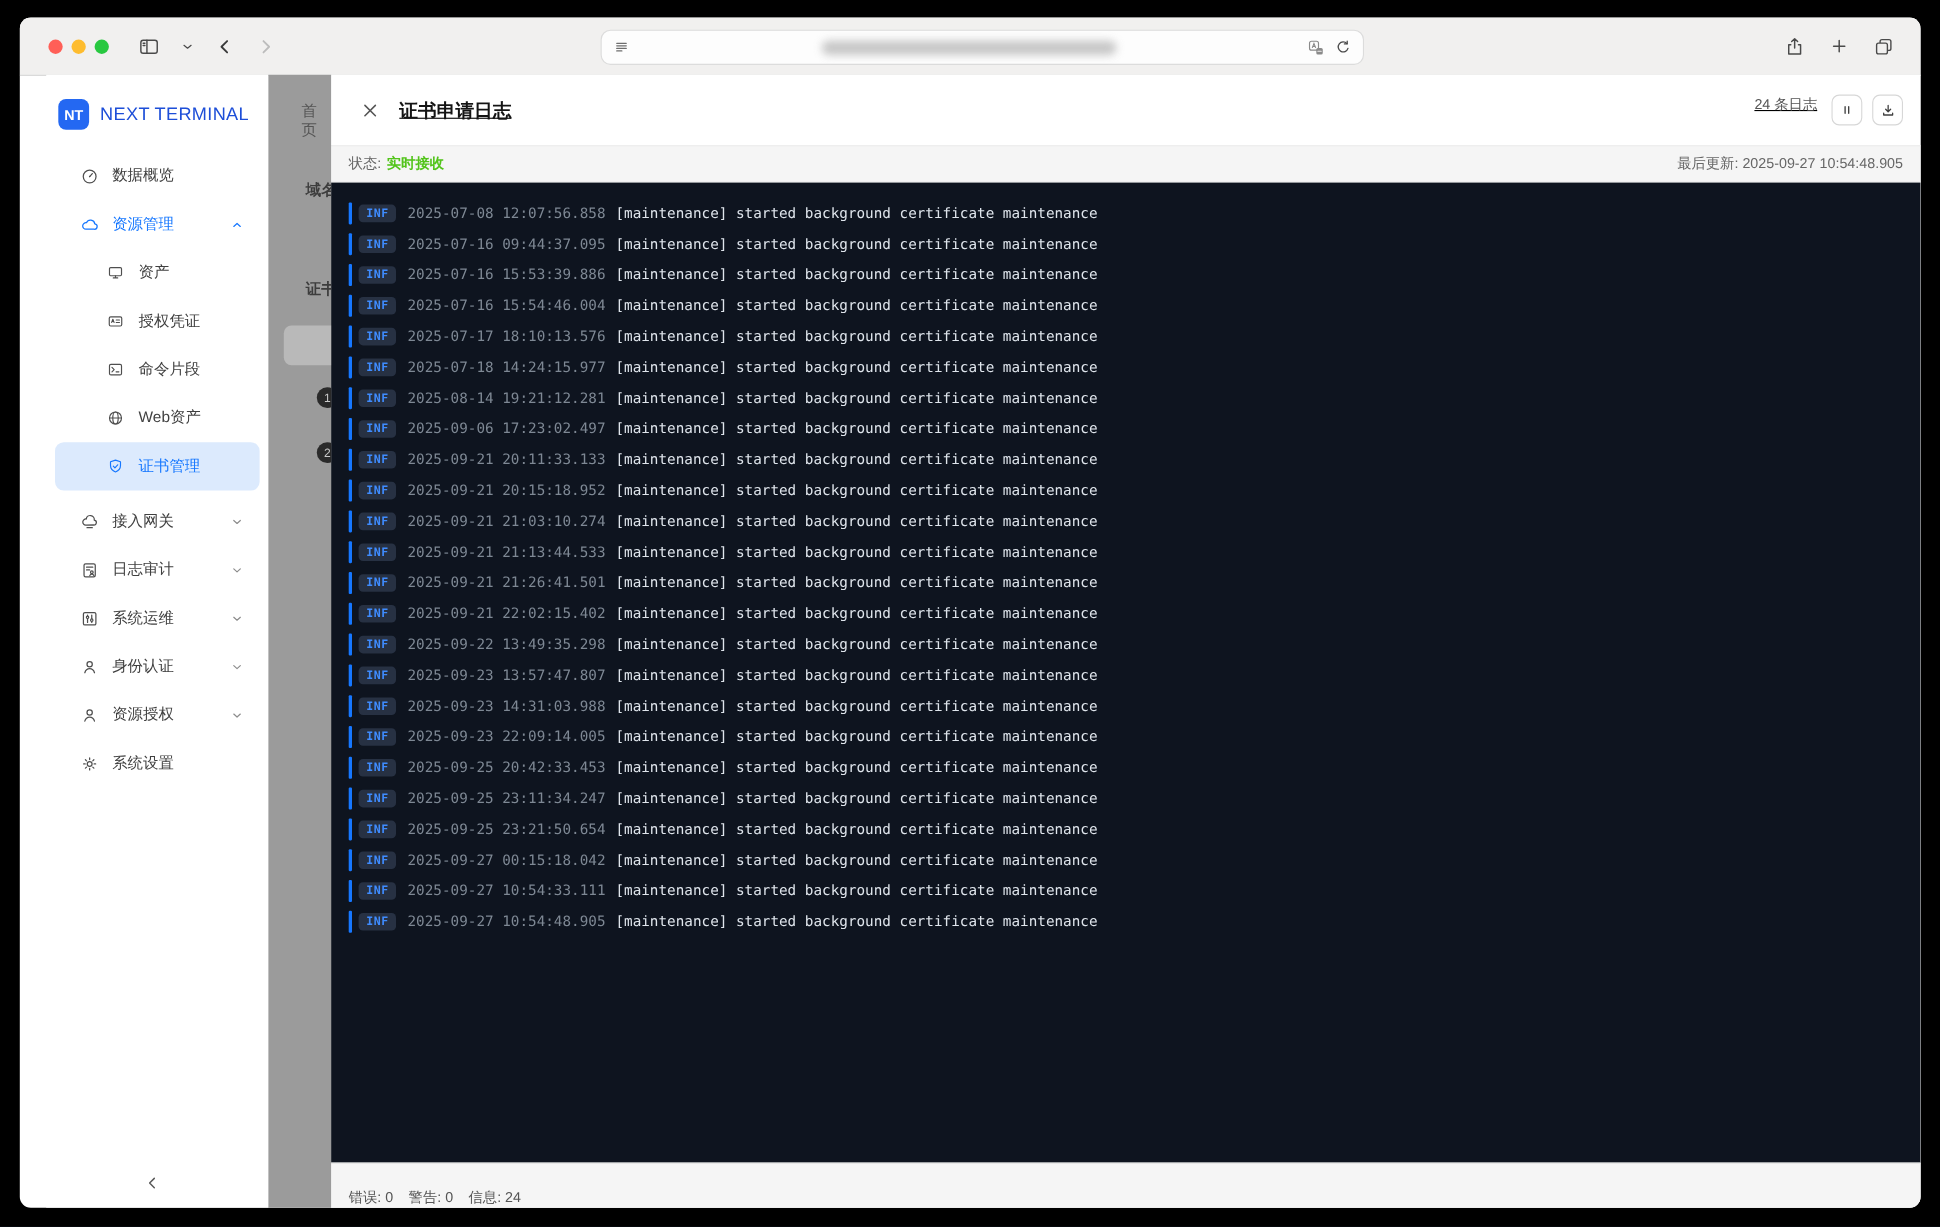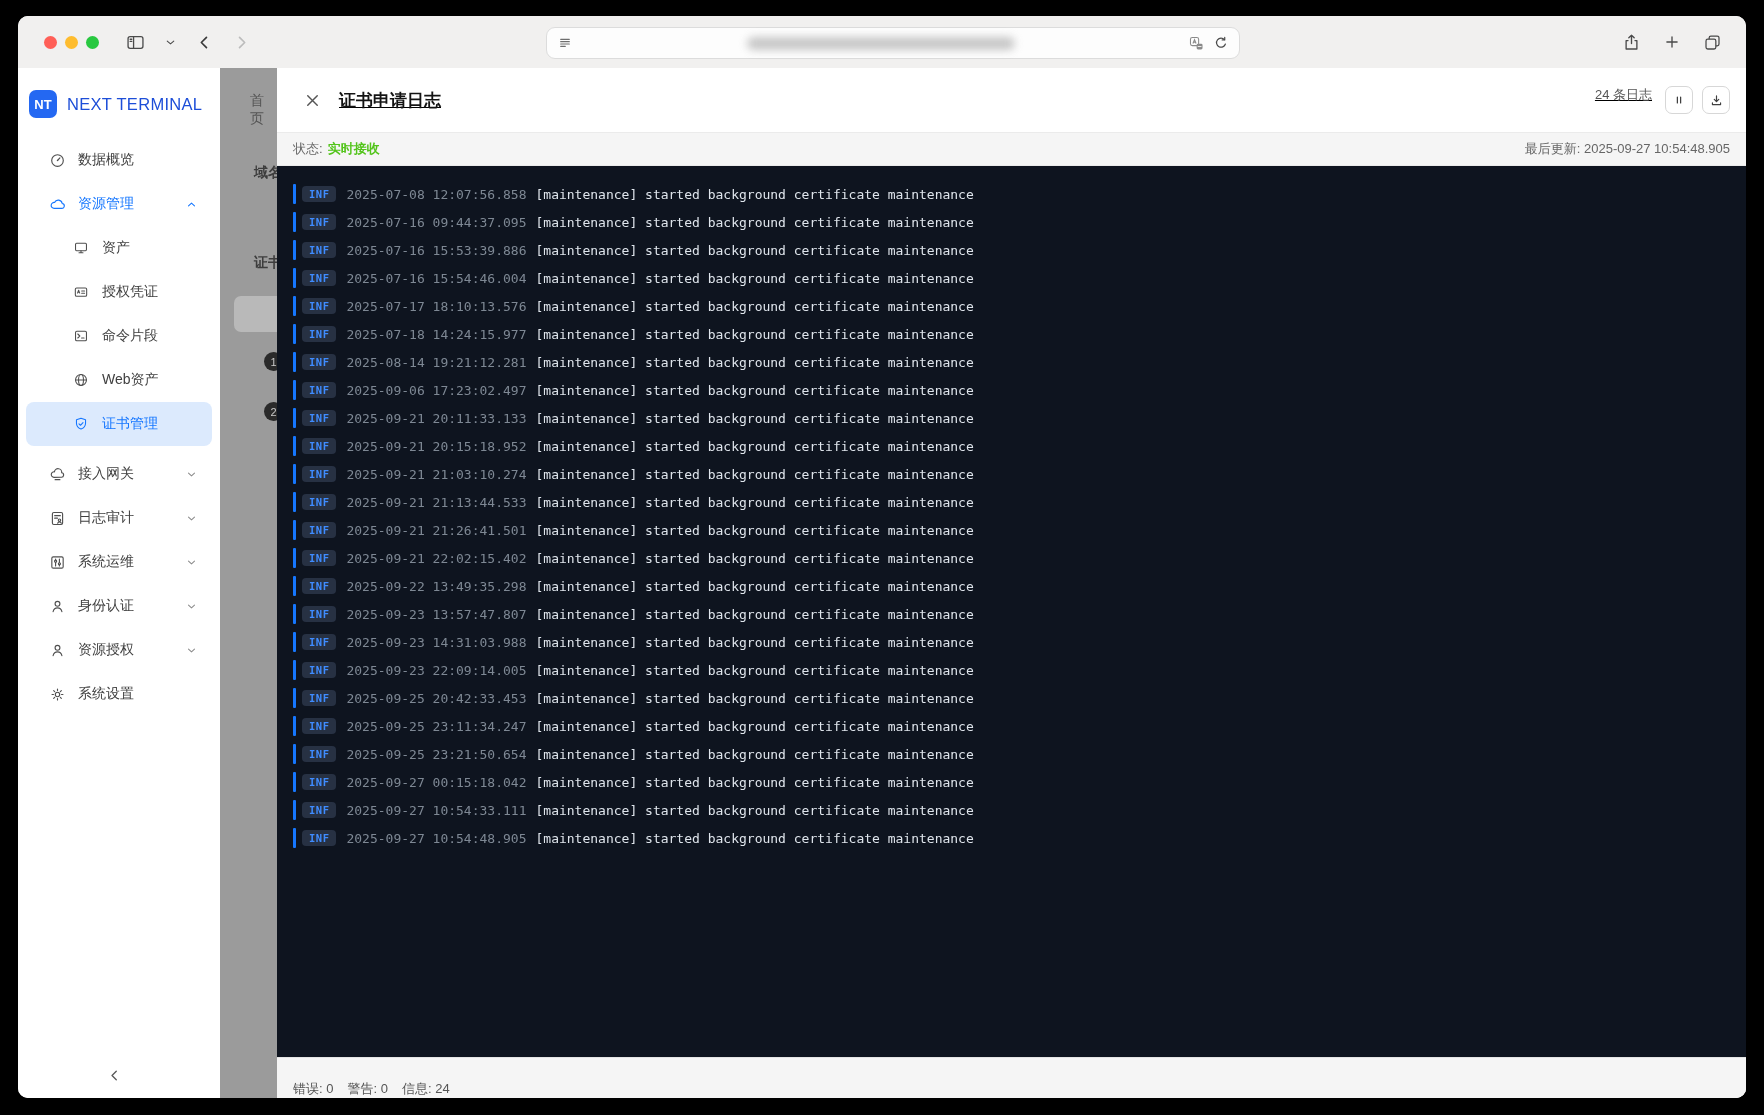--- a/index.html
+++ b/index.html
@@ -24,21 +24,21 @@
   .tb-btn{display:flex;align-items:center;justify-content:center;}
   .tb-fwd{color:#bcbcbc;}
   .addressbar{
     position:absolute;left:528px;top:11px;width:672px;height:30px;background:#fdfdfd;
     border:1px solid #dcdcdc;border-radius:9px;display:flex;align-items:center;padding:0 10px;
   }
   .url-blur{flex:1;display:flex;justify-content:center;}
   .url-pill{width:268px;height:13px;border-radius:7px;background:#bdbdbd;filter:blur(4px);opacity:.85;}
   .tb-right{position:absolute;right:24px;top:0;height:52px;display:flex;align-items:center;gap:22px;color:#4a4a4a;}
   
-  .app{position:absolute;left:0;top:52px;right:0;bottom:0;display:flex;}
+  .app{position:absolute;left:0;top:52px;right:0;bottom:0;display:flex;padding-left:24px;}
   
   .sidebar{width:202px;background:#fff;position:relative;flex:none;}
   .brand-row{display:flex;align-items:center;gap:10px;padding:22px 0 14px 11px;}
   .logo{width:28px;height:28px;border-radius:7px;background:#2468f2;color:#fff;
     font-weight:bold;font-size:13px;display:flex;align-items:center;justify-content:center;}
   .brand{font-size:16.5px;font-weight:400;color:#1d4ed8;letter-spacing:.3px;white-space:nowrap;}
   .menu{padding:6px 0 0 0;}
   .side-item{
     height:44px;display:flex;align-items:center;gap:12px;margin:0 8px;border-radius:8px;
     padding-left:22px;color:#404040;font-size:14px;position:relative;cursor:default;

